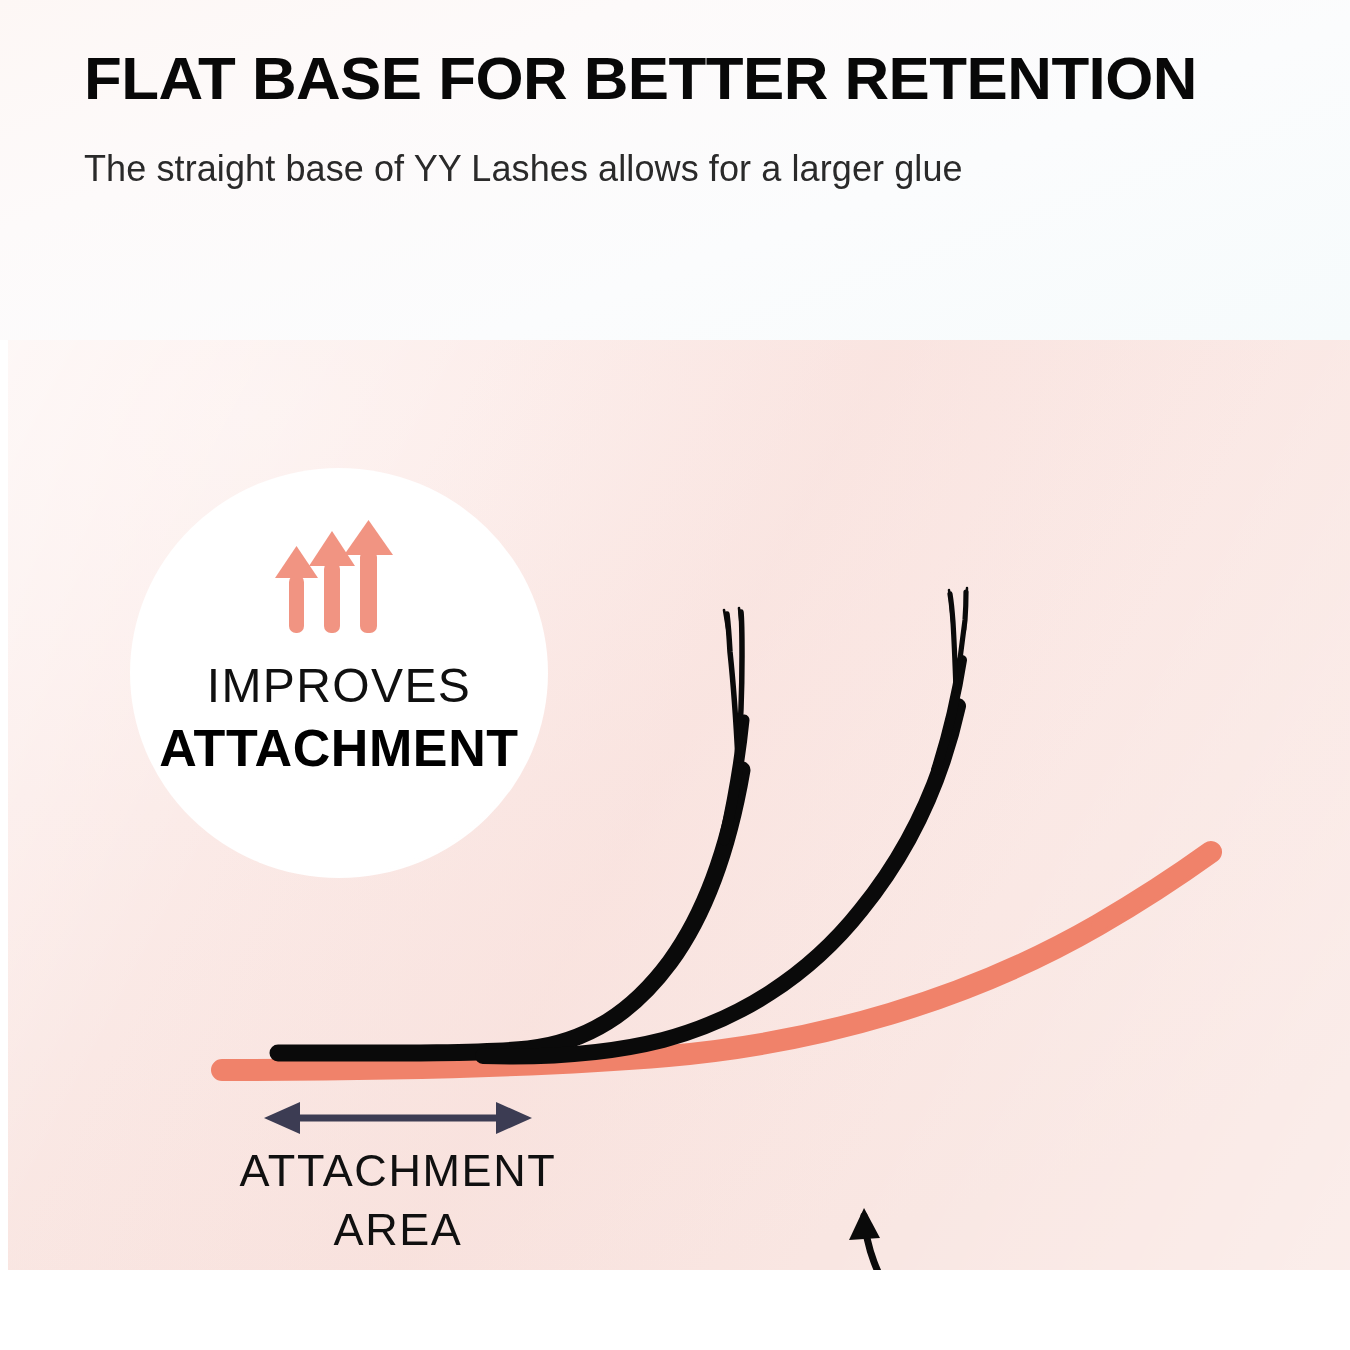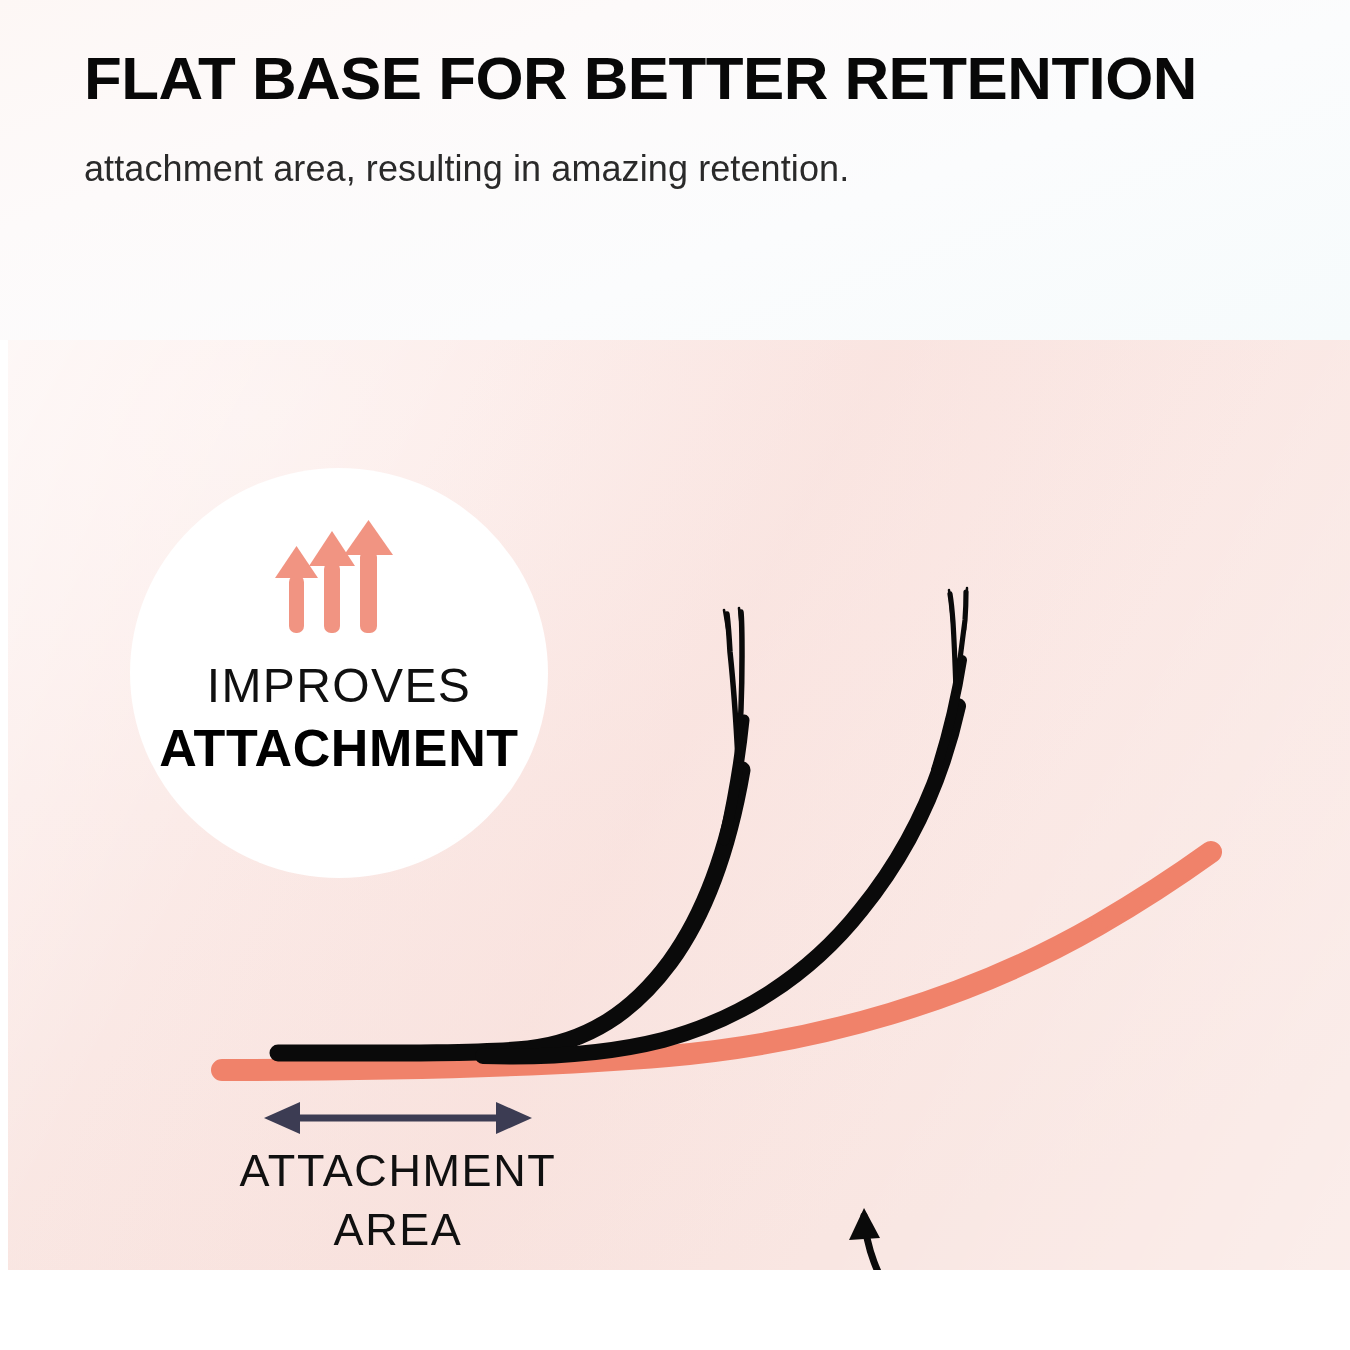--- a/index.html
+++ b/index.html
@@ -148,21 +148,21 @@
 </style>
 </head>
 <body>
 
 <div id="page">
 
   <div class="header">
     <div class="header-inner">
       <h1 class="headline">FLAT BASE FOR BETTER RETENTION</h1>
       <p class="subline">
-        <span>attachment area, resulting in amazing retention.</span>
+        <span>The straight base of YY Lashes allows for a larger glue</span>
       </p>
     </div>
   </div>
 
   <div class="panel">
     <div class="panel-sheen"></div>
 
     <svg class="panel-svg" viewBox="0 0 1350 1010">
       <defs>
         <linearGradient id="fadeTipA" x1="0" y1="1" x2="0" y2="0">

